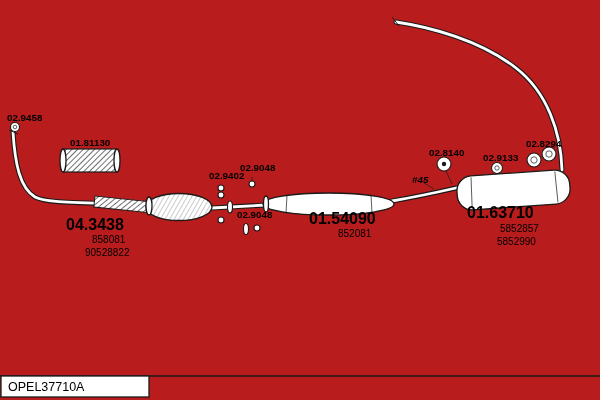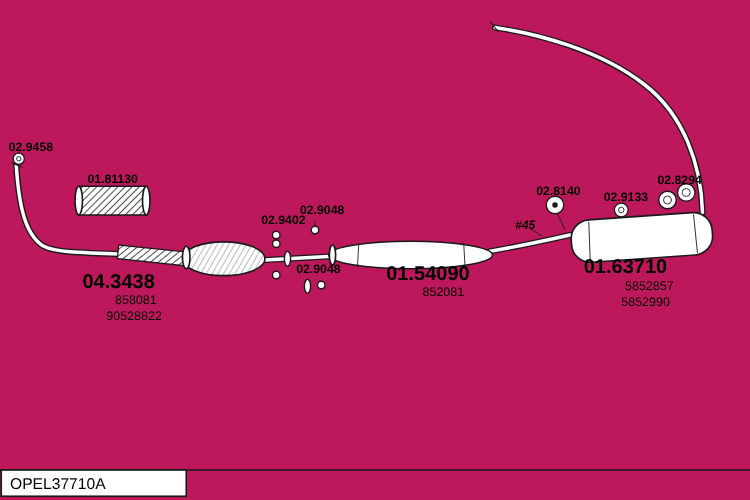--- a/index.html
+++ b/index.html
@@ -1,16 +1,16 @@
 <!DOCTYPE html>
 <html><head>
 <meta charset="utf-8">
 <style>
   html,body{margin:0;padding:0;background:#fff;}
-  .stage{position:relative;width:600px;height:400px;background:#be185d;overflow:hidden;}
+  .stage{position:relative;width:600px;height:400px;background:#b91c1c;overflow:hidden;}
   svg text{font-family:"Liberation Sans", sans-serif;fill:#000;}
   .lbl-sm{font-size:9.8px;font-weight:bold;}
   .lbl-sm-i{font-size:9.8px;font-weight:bold;font-style:italic;}
   .lbl-lg{font-size:16px;font-weight:bold;}
   .lbl-sub{font-size:10px;}
   .lbl-footer{font-size:12.5px;}
   .pipe-o{fill:none;stroke:#1a1a1a;stroke-width:5;stroke-linecap:round;}
   .pipe-i{fill:none;stroke:#ffffff;stroke-width:2.8;stroke-linecap:round;}
   .outline{fill:#ffffff;stroke:#1a1a1a;stroke-width:1.3;}
   .thin{stroke:#1a1a1a;stroke-width:0.9;fill:none;}

